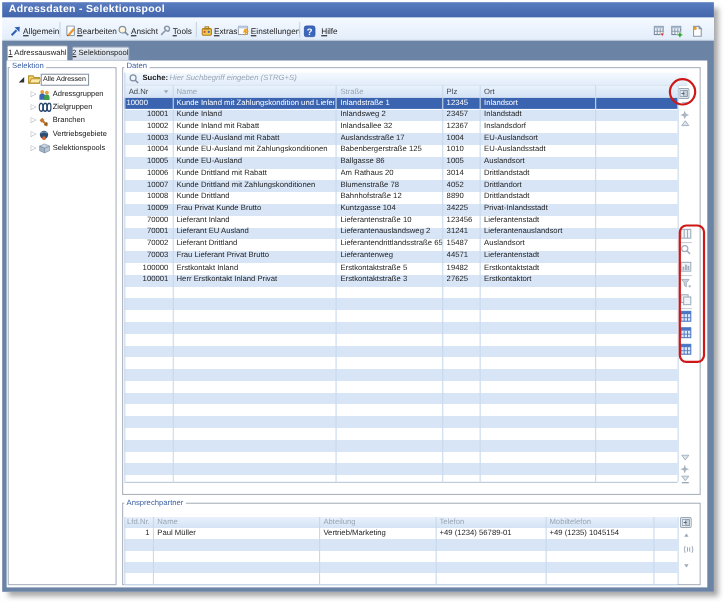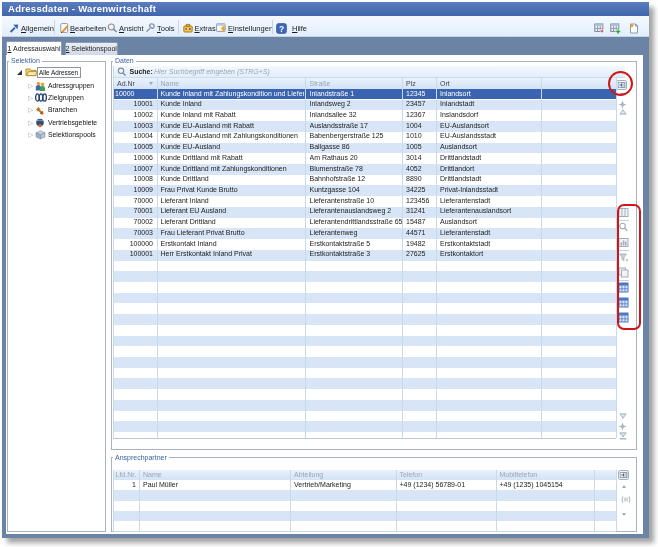--- a/index.html
+++ b/index.html
@@ -49,21 +49,21 @@
 .br { position:absolute; left:0; width:503px; height:10.3px; line-height:10.3px; font-size:7px; color:#1c1c1c; white-space:nowrap; }
 .br span { position:absolute; }
 .tri-up { width:0; height:0; border-left:2.5px solid transparent; border-right:2.5px solid transparent; border-bottom:3.5px solid #9aa8b8; }
 .tri-dn { width:0; height:0; border-left:2.5px solid transparent; border-right:2.5px solid transparent; border-top:3.5px solid #9aa8b8; }
 .red { border:2.4px solid #cf1717; position:absolute; z-index:9; }
 
 .trow { position:absolute; font-size:6.8px; color:#111; line-height:12px; white-space:nowrap; }
 </style></head>
 <body>
 <div id="win">
-  <div id="title">Adressdaten - Warenwirtschaft</div>
+  <div id="title">Adressdaten - Selektionspool</div>
   <div id="menu">
     <span class="micon" style="left:7px">
         <svg width="10" height="10" viewBox="0 0 10 10">
           <path d="M1.6 9 L6 4.6" stroke="#2f61b5" stroke-width="1.9" fill="none"></path>
           <path d="M4.2 1.8 L9 1.4 L8.6 6.2 Z" fill="#2f61b5"></path>
         </svg>
       </span>
     <span class="mi" style="left:19px"><u>A</u>llgemein</span>
     <div class="sep" style="left:52px"></div>
     <span class="micon" style="left:57px">

